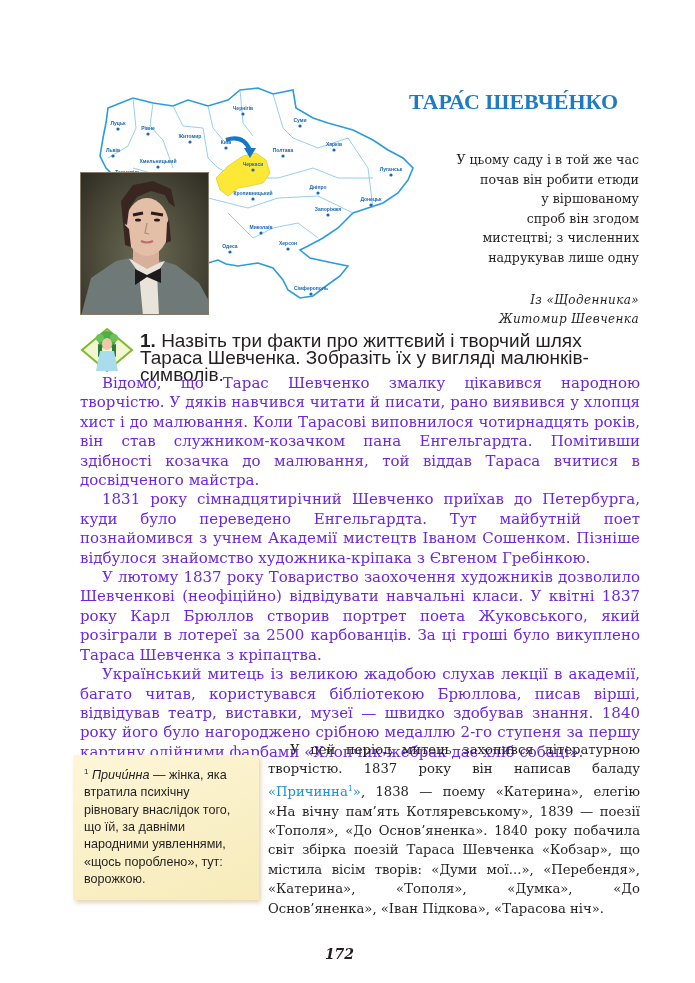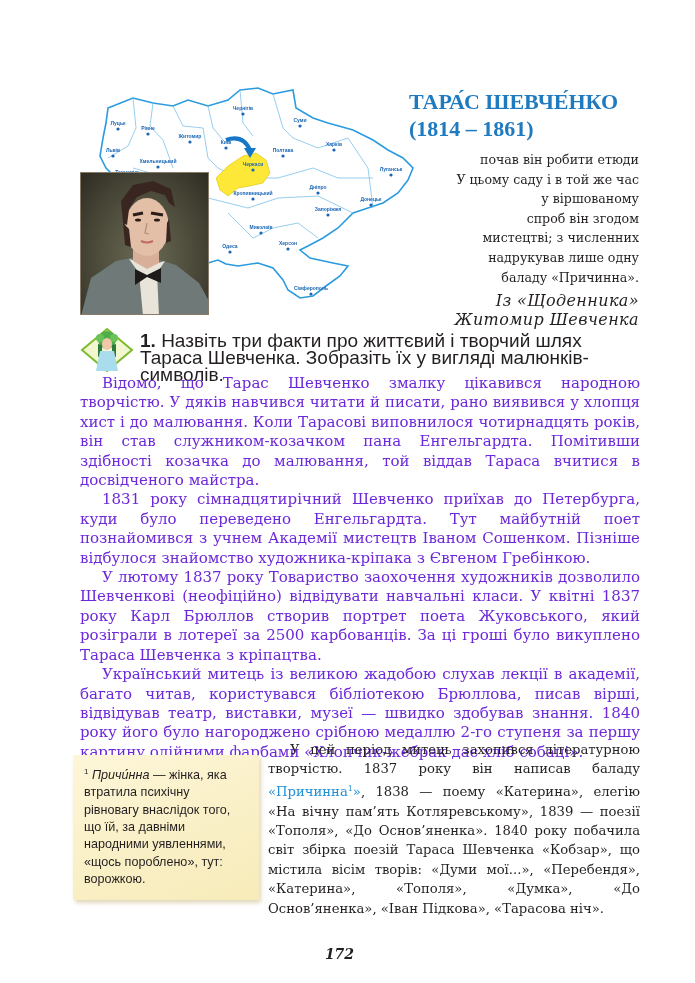--- a/index.html
+++ b/index.html
@@ -12,21 +12,21 @@
 
   .portrait { position: absolute; left: 80px; top: 172px; width: 129px; height: 143px; border: 1px solid #8a7a6a;
     background: radial-gradient(ellipse at 50% 60%, #6b6a55 0%, #4f4e3d 50%, #2e2c22 100%); overflow: hidden; }
 
   .title-block { position: absolute; left: 409px; top: 72px; width: 210px; text-align: left; color: #1f7bc0;
     font-family: "Liberation Serif", serif; font-weight: bold; font-size: 22px; line-height: 27px; margin-top: 16px; }
 
   .epigraph { position: absolute; left: 425px; top: 150px; width: 214px; text-align: right;
     font-family: "DejaVu Serif", serif; font-size: 12.6px; line-height: 19.6px; color: #231f20; }
   .epigraph-source { position: absolute; left: 425px; top: 291px; width: 214px; text-align: right;
-    font-family: "DejaVu Serif", serif; font-style: italic; font-size: 16px; line-height: 19px; letter-spacing: 0.4px; }
+    font-family: "DejaVu Serif", serif; font-style: italic; font-size: 12px; line-height: 19px; letter-spacing: 0.4px; }
 
   .task { position: absolute; left: 80px; top: 327px; width: 560px; height: 46px; }
   .task-icon { position: absolute; left: 0; top: 0; width: 55px; height: 46px; }
   .task-text { position: absolute; left: 60px; top: 5px; width: 500px; font-family: "Liberation Sans", sans-serif;
     font-size: 19px; line-height: 17px; color: #231f20; }
   .task-num { font-weight: bold; }
 
   .body-text { position: absolute; left: 80px; width: 560px; font-family: "DejaVu Serif", serif;
     font-size: 15px; line-height: 19.4px; text-align: justify; color: #6d28d9; }
   .body-text p { text-indent: 22px; }
@@ -189,31 +189,29 @@
     <path d="M70 40 L82 42" stroke="#2b1c17" stroke-width="3"></path>
     <ellipse cx="57" cy="47" rx="3" ry="1.5" fill="#2b1c17"></ellipse>
     <ellipse cx="76" cy="47" rx="3" ry="1.5" fill="#2b1c17"></ellipse>
     <path d="M66 50 L64 60 L68 61" stroke="#b58a74" stroke-width="1.2" fill="none"></path>
     <path d="M60 68 Q66 71 72 68" stroke="#c06a6a" stroke-width="2" fill="none"></path>
   </svg>
 </div>
 
 <div class="title-block">
   <div>ТАРА́С ШЕВЧЕ́НКО</div>
-  <div>(1814 – 1861)</div>
 </div>
 
 <div class="epigraph">
+  <div>У цьому саду і в той же час</div>
   <div>почав він робити етюди</div>
-  <div>У цьому саду і в той же час</div>
   <div>у віршованому</div>
   <div>спроб він згодом</div>
   <div>мистецтві; з численних</div>
   <div>надрукував лише одну</div>
-  <div>баладу «Причинна».</div>
 </div>
 <div class="epigraph-source">
   <div>Із «Щоденника»</div>
   <div>Житомир Шевченка</div>
 </div>
 
 <div class="task">
   <div class="task-icon">
     <svg viewBox="0 0 55 46" width="55" height="46" xmlns="http://www.w3.org/2000/svg">
       <polygon points="27,2 52,23 27,44 2,23" fill="#f3f7d0" stroke="#7dbb2e" stroke-width="2"></polygon>

